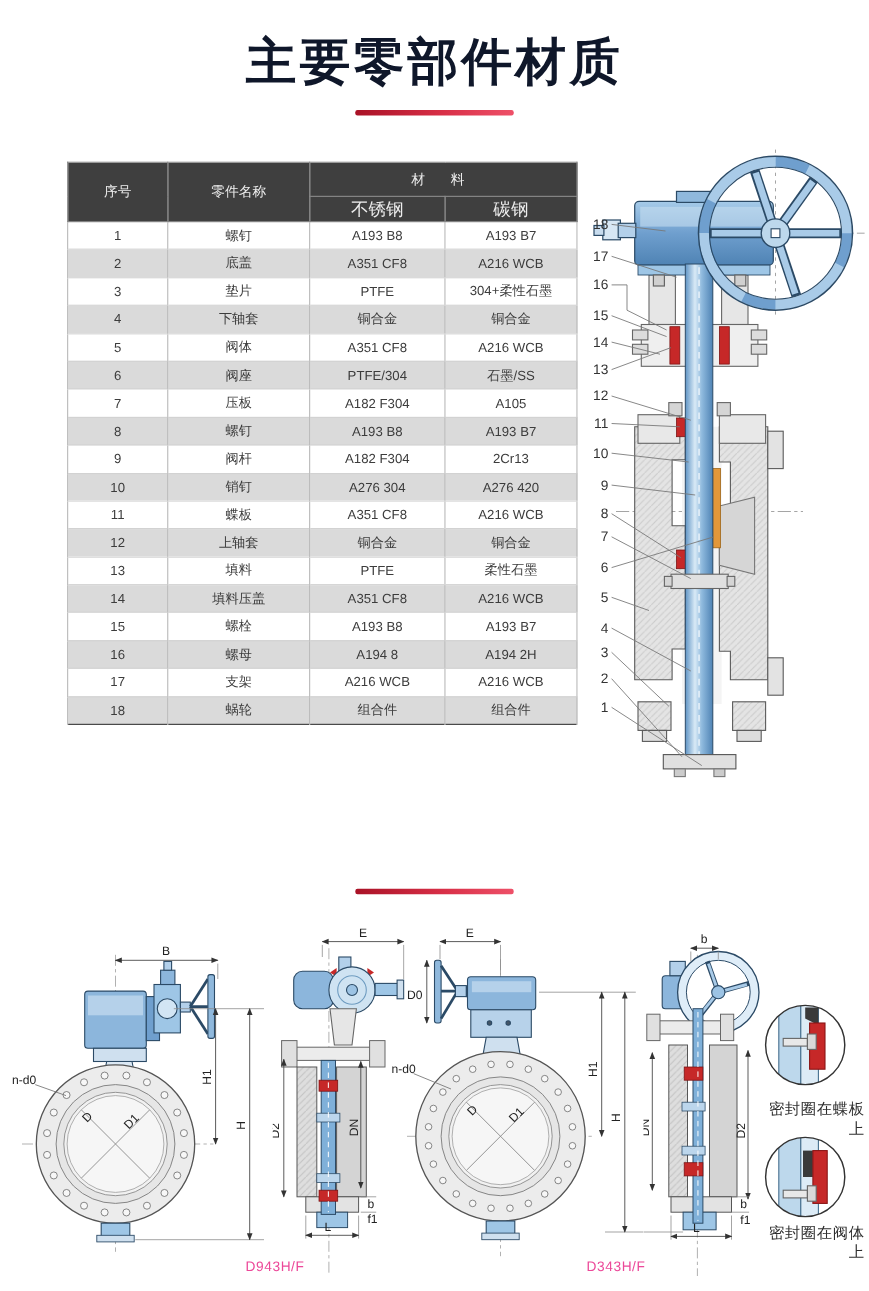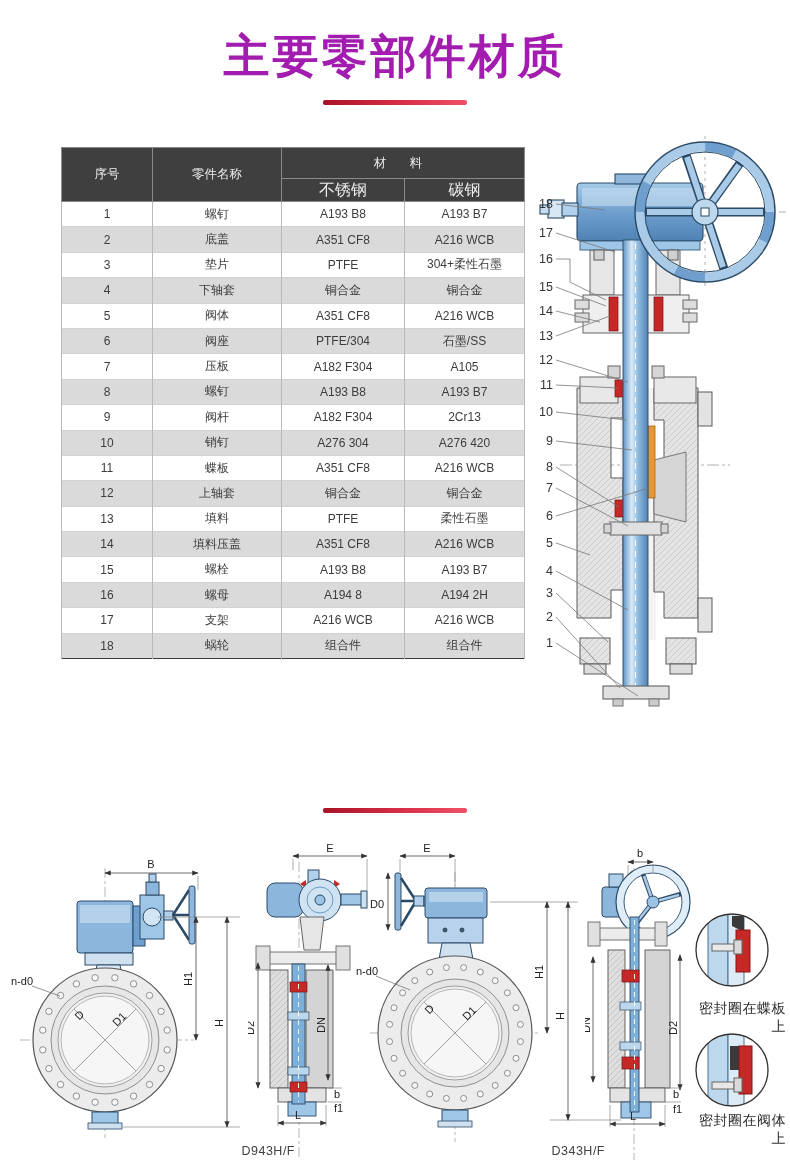--- a/index.html
+++ b/index.html
@@ -1,40 +1,40 @@
 <!DOCTYPE html>
 <html><head>
 <meta charset="utf-8">
 <style>
   html,body{margin:0;padding:0;background:#fff;}
   .page{position:relative;width:790px;height:1174px;background:#fff;overflow:hidden;
         font-family:"Liberation Sans","DejaVu Sans",sans-serif;color:#333;}
   .sec-title{position:absolute;left:0;width:790px;text-align:center;margin:0;
-             font-size:46px;font-weight:800;letter-spacing:3px;color:#a21caf;}
+             font-size:46px;font-weight:800;letter-spacing:3px;color:#0f172a;}
   .rule{position:absolute;left:323px;width:144px;height:5px;border-radius:2px;
         background:linear-gradient(90deg,#a91226,#d82f47 55%,#ee5068);}
   
   .tblwrap{position:absolute;left:13px;top:147px;width:463px;padding-left:48px;}
   table.mat{border-collapse:collapse;width:463px;table-layout:fixed;font-size:12px;}
   table.mat col.c1{width:91px}table.mat col.c2{width:129px}
   table.mat col.c3{width:123px}table.mat col.c4{width:120px}
   table.mat th{background:#3f3f3f;color:#ededed;font-weight:400;
                border:1px solid #8a8a8a;padding:0;}
   table.mat thead tr.r1 th{height:30px;font-size:12.5px;}
   table.mat thead tr.r2 th{height:22px;font-size:16px;}
   th.mat-span{letter-spacing:10px;}
   table.mat{border:1.5px solid #3a3a3a;}
   table.mat td{height:24.4px;text-align:center;color:#3c3c3c;
                border-left:1px solid #b9b9b9;border-right:1px solid #b9b9b9;
                border-top:1px solid #d2d2d2;padding:0;}
   table.mat tbody tr:nth-child(even) td{background:#dadada;}
   table.mat tbody tr:nth-child(odd) td{background:#fff;}
   
   .dwg{position:absolute;}
-  .cap{position:absolute;font-size:12.5px;color:#404040;text-align:right;letter-spacing:.5px;}
+  .cap{position:absolute;font-size:12.5px;color:#ec4899;text-align:center;letter-spacing:.5px;}
   .cap-s{position:absolute;font-size:14px;color:#2e2e2e;text-align:right;letter-spacing:.5px;}
   svg text{font-family:"Liberation Sans","DejaVu Sans",sans-serif;}
   .dimtxt{font-size:11px;fill:#222;}
   .callout{font-size:12.5px;fill:#333;}
 </style>
 </head>
 <body>
 
 <div class="page">
 

